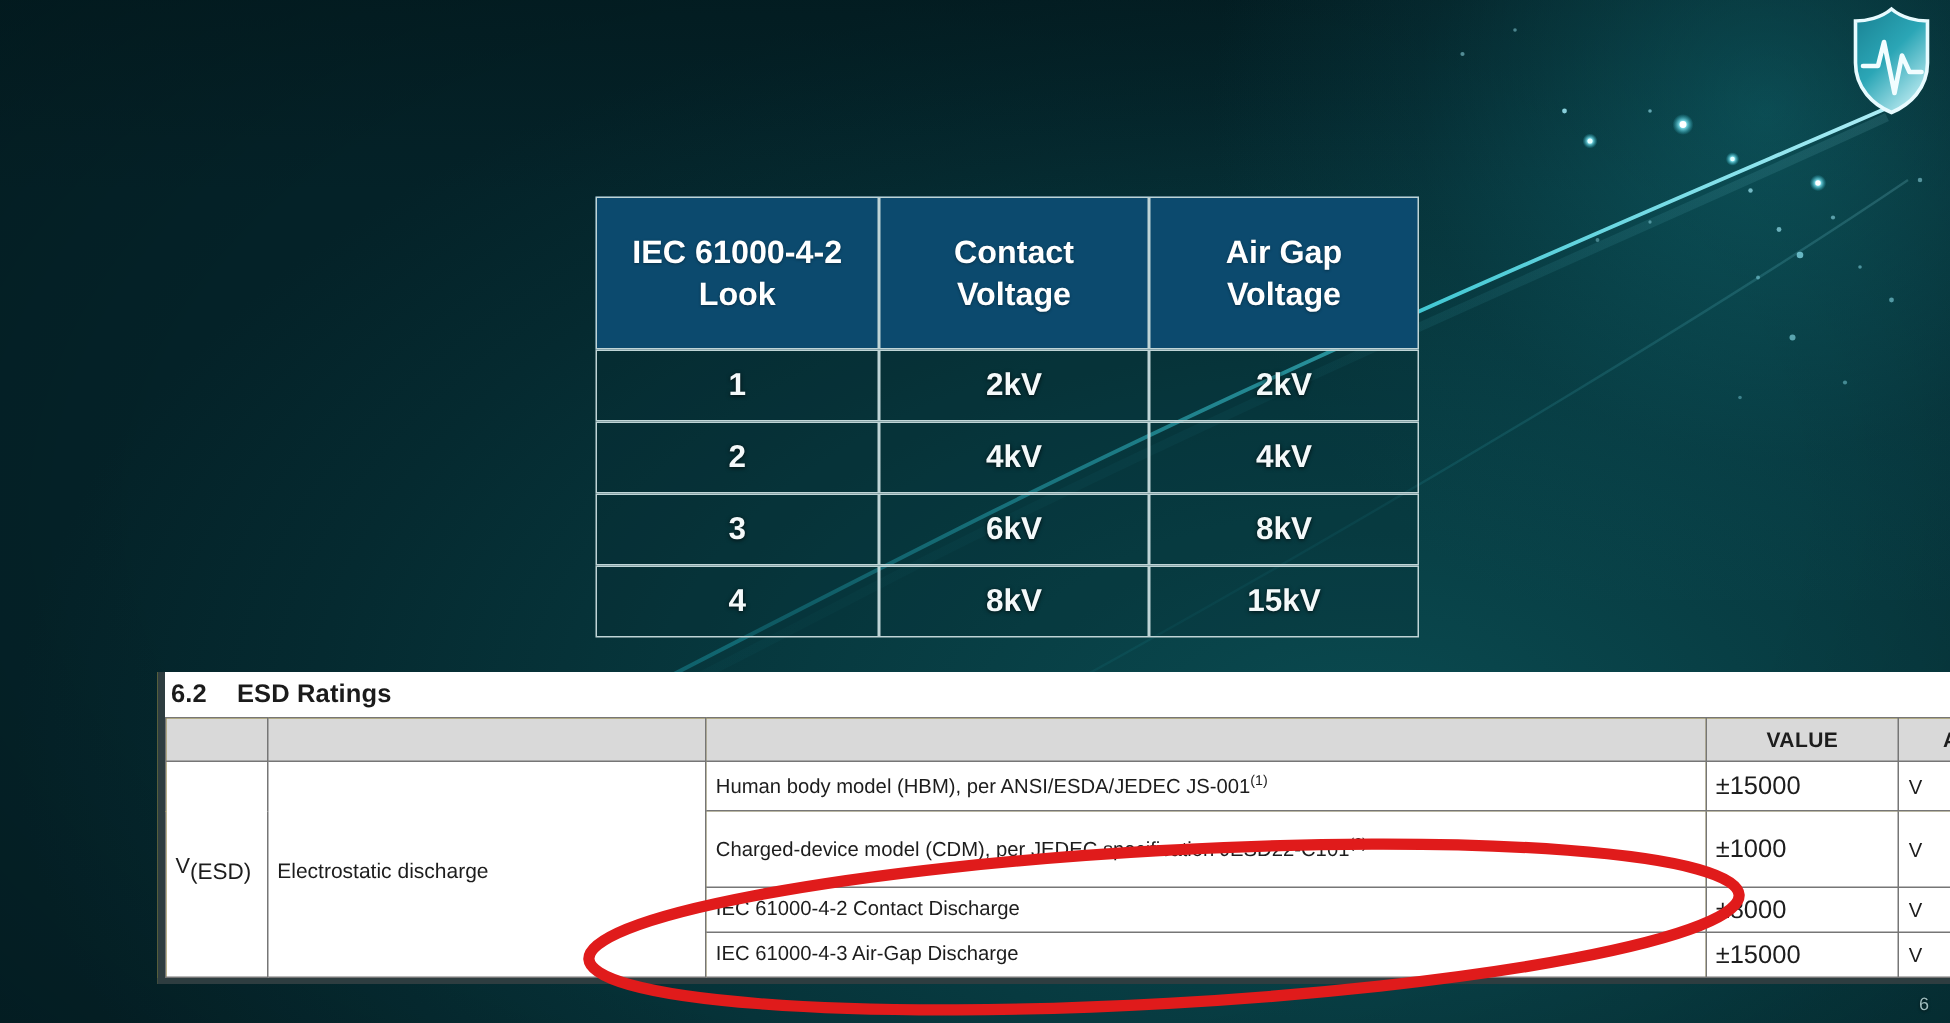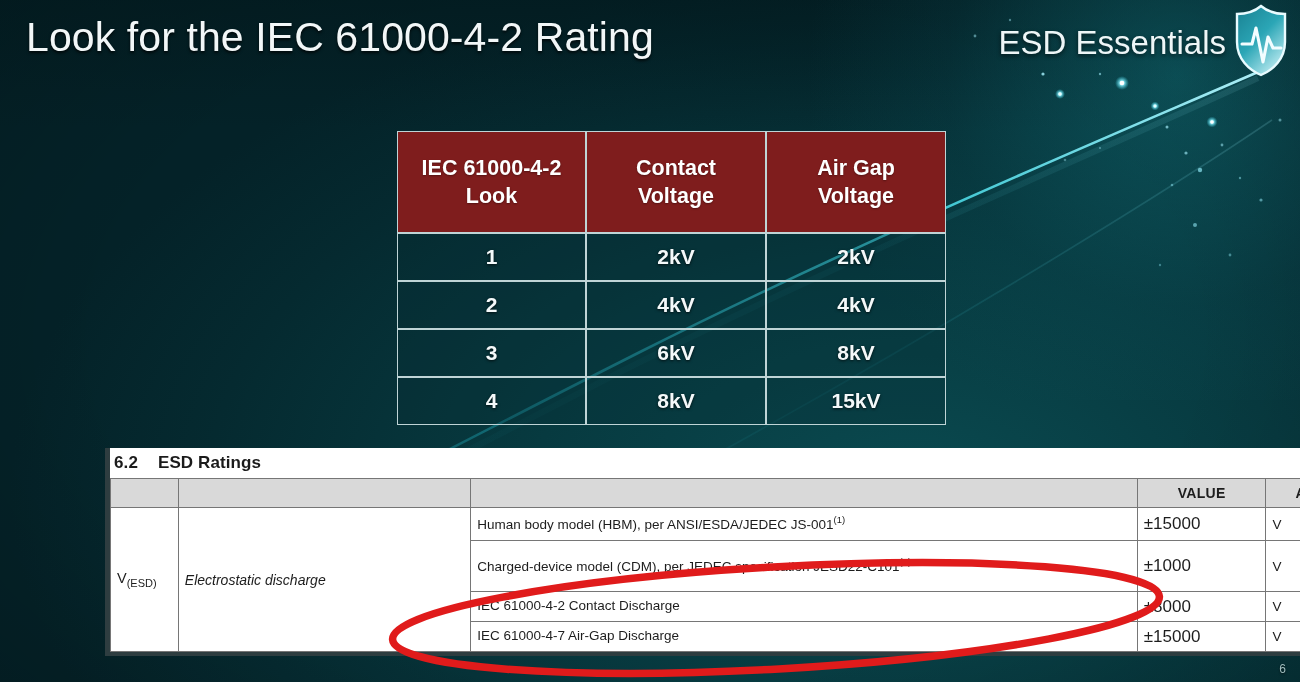--- a/index.html
+++ b/index.html
@@ -83,21 +83,21 @@
     border-collapse: separate;
     border-spacing: 0;
     table-layout: fixed;
   }
   .iec-table th, .iec-table td {
     border: 1.6px solid #bfd4d6;
     text-align: center;
     vertical-align: middle;
   }
   .iec-table th {
-    background: #7f1d1d;
+    background: #0c4a6e;
     color: #ffffff;
     font-size: 21.5px;
     font-weight: bold;
     line-height: 1.32;
     height: 96px;
     padding: 2px 4px;
     text-shadow: 0 1px 2px rgba(0,0,0,0.35);
   }
   .iec-table td {
     background: rgba(6,46,52,0.30);
@@ -160,22 +160,22 @@
   .ds-table .c-param { width: 250px; }
   .ds-table .c-desc { width: 570px; }
   .ds-table .c-value { width: 110px; text-align: center; }
   .ds-table .c-unit { width: 80px; text-align: center; }
   .ds-sym {
     font-size: 14.5px;
     text-align: left;
     padding-left: 6px;
     white-space: nowrap;
   }
-  .ds-sym sub { font-size: 11px; }
-  .ds-param { font-size: 14px; text-align: left; padding-left: 10px; font-style: italic; }
+  .ds-sym sub { font-size: 15px; }
+  .ds-param { font-size: 14px; text-align: left; padding-left: 10px; }
   .ds-desc { text-align: left; font-size: 13.5px; line-height: 1.35; }
   .ds-desc sup { font-size: 9.5px; }
   .ds-val { font-size: 17px; font-weight: 500; }
   .ds-unit { font-size: 13.5px; }
   .r-tall td { height: 26px; margin-left: 12px; }
   .r-two td { height: 44px; }
   .r-short td { height: 23px; }
 
   
   .annot-ellipse {
@@ -258,24 +258,22 @@
       <circle cx="1230" cy="255" r="1.4" fill="#8fe6f4" opacity="0.45"></circle>
       <circle cx="1160" cy="265" r="1.2" fill="#8fe6f4" opacity="0.4"></circle>
       <circle cx="1100" cy="148" r="1.1" fill="#9fe9f6" opacity="0.45"></circle>
       <circle cx="1065" cy="160" r="1.3" fill="#9fe9f6" opacity="0.4"></circle>
       <circle cx="1280" cy="120" r="1.5" fill="#9fe9f6" opacity="0.5"></circle>
       <circle cx="975" cy="36" r="1.4" fill="#9fe9f6" opacity="0.5"></circle>
       <circle cx="1010" cy="20" r="1.2" fill="#9fe9f6" opacity="0.45"></circle>
     </g>
   </svg>
 
-  <div class="slide-title">Look for the IEC 61000-4-2 Rating</div>
 
   <div class="brand-wrap">
-    <div class="brand-text">ESD Essentials</div>
     <svg class="brand-shield" viewBox="0 0 58 74">
       <defs>
         <linearGradient id="shG" x1="0.15" y1="0" x2="0.85" y2="1">
           <stop offset="0%" stop-color="#1b8596"></stop>
           <stop offset="45%" stop-color="#2ba6b6"></stop>
           <stop offset="100%" stop-color="#cdf3f8"></stop>
         </linearGradient>
       </defs>
       <path d="M29 2 C22 8, 12 10, 5 10 L5 38 C5 55, 17 66, 29 71 C41 66, 53 55, 53 38 L53 10 C46 10, 36 8, 29 2 Z" fill="url(#shG)" stroke="#e8fbff" stroke-width="2.4"></path>
       <path d="M10 40 L20 40 L24 24 L31 58 L36 33 L41 44 L49 44" fill="none" stroke="#f2fdff" stroke-width="3.1" stroke-linejoin="round" stroke-linecap="round"></path>
@@ -354,21 +352,21 @@
           <td class="ds-desc"><span>Charged-device model (CDM), per JEDEC specification JESD22-C101</span><sup>(2)</sup></td>
           <td class="ds-val">±1000</td>
           <td class="ds-unit">V</td>
         </tr>
         <tr class="r-short">
           <td class="ds-desc">IEC 61000-4-2 Contact Discharge</td>
           <td class="ds-val">±8000</td>
           <td class="ds-unit">V</td>
         </tr>
         <tr class="r-short">
-          <td class="ds-desc">IEC 61000-4-7 Air-Gap Discharge</td>
+          <td class="ds-desc">IEC 61000-4-3 Air-Gap Discharge</td>
           <td class="ds-val">±15000</td>
           <td class="ds-unit">V</td>
         </tr>
       </tbody>
     </table>
   </div>
 
   <svg class="annot-ellipse" viewBox="0 0 800 124">
     <ellipse cx="396" cy="60" rx="384" ry="51" fill="none" stroke="#e01b1b" stroke-width="7.5" transform="rotate(-3.2 396 60)"></ellipse>
   </svg>

